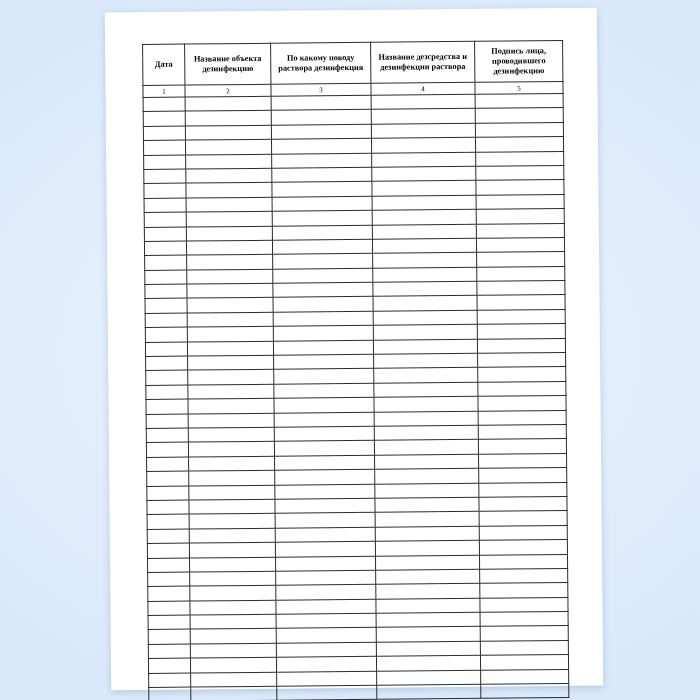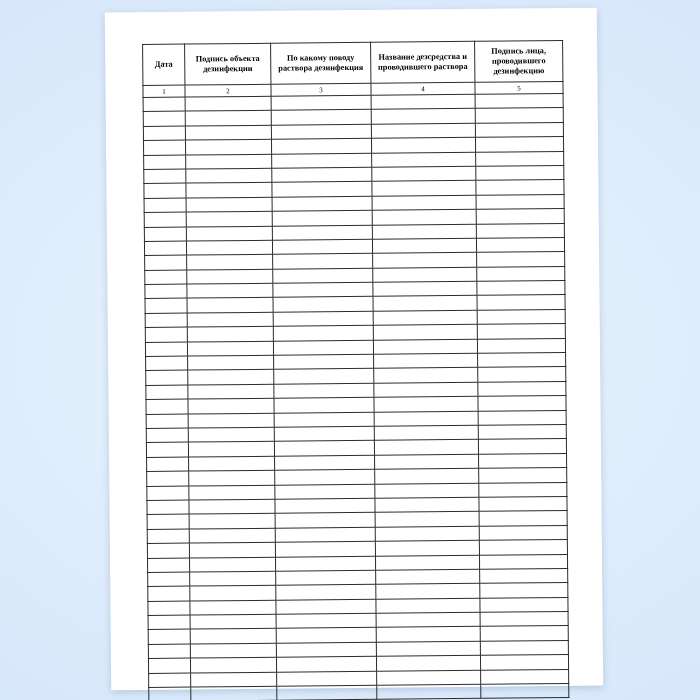--- a/index.html
+++ b/index.html
@@ -91,23 +91,23 @@
         <colgroup>
           <col class="c1">
             <col class="c2">
             <col class="c3">
             <col class="c4">
             <col class="c5">
         </colgroup>
         <thead>
           <tr>
             <th class="c1">Дата</th>
-            <th class="c2">Подпись объекта дезинфекции</th>
+            <th class="c2">Название объекта дезинфекцию</th>
             <th class="c3">По какому поводу раствора дезинфекция</th>
-            <th class="c4">Название дезсредства и проводившего раствора</th>
+            <th class="c4">Название дезсредства и дезинфекции раствора</th>
             <th class="c5">Подпись лица, проводившего дезинфекцию</th>
           </tr>
           <tr class="numrow">
             <td class="c1">1</td>
             <td class="c2">2</td>
             <td class="c3">3</td>
             <td class="c4">4</td>
             <td class="c5">5</td>
           </tr>
         </thead>

